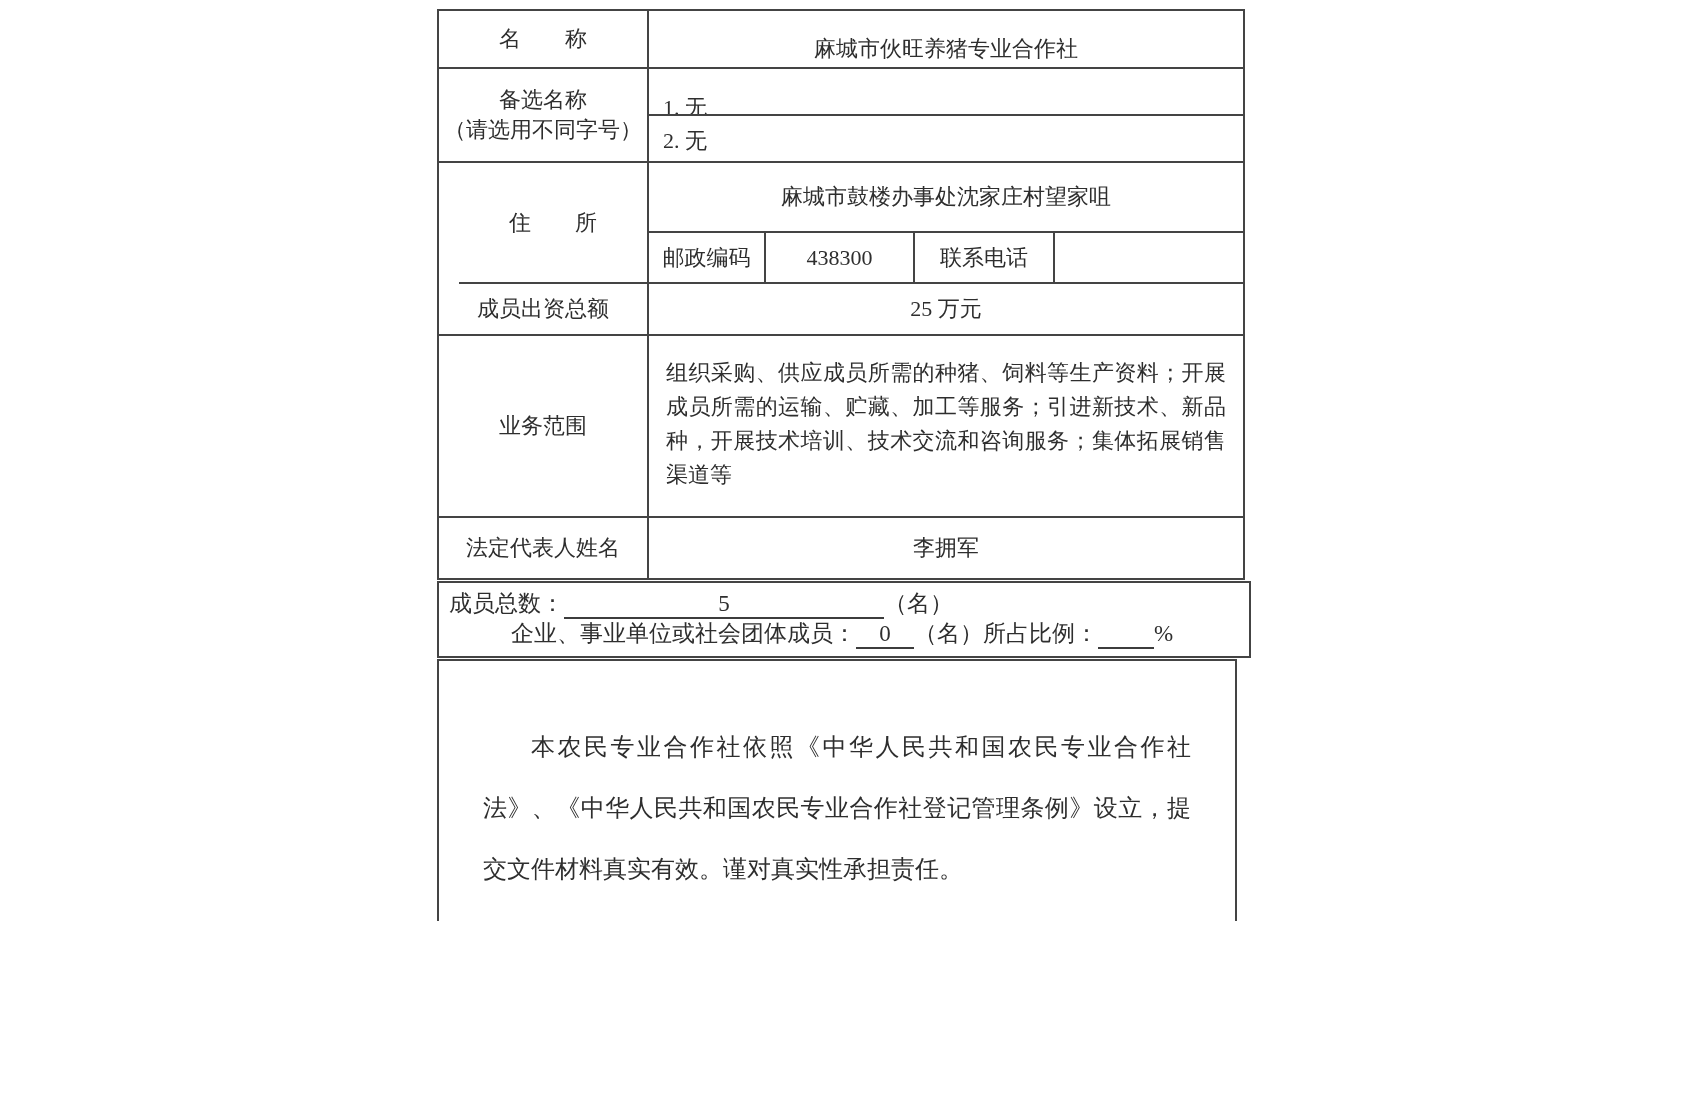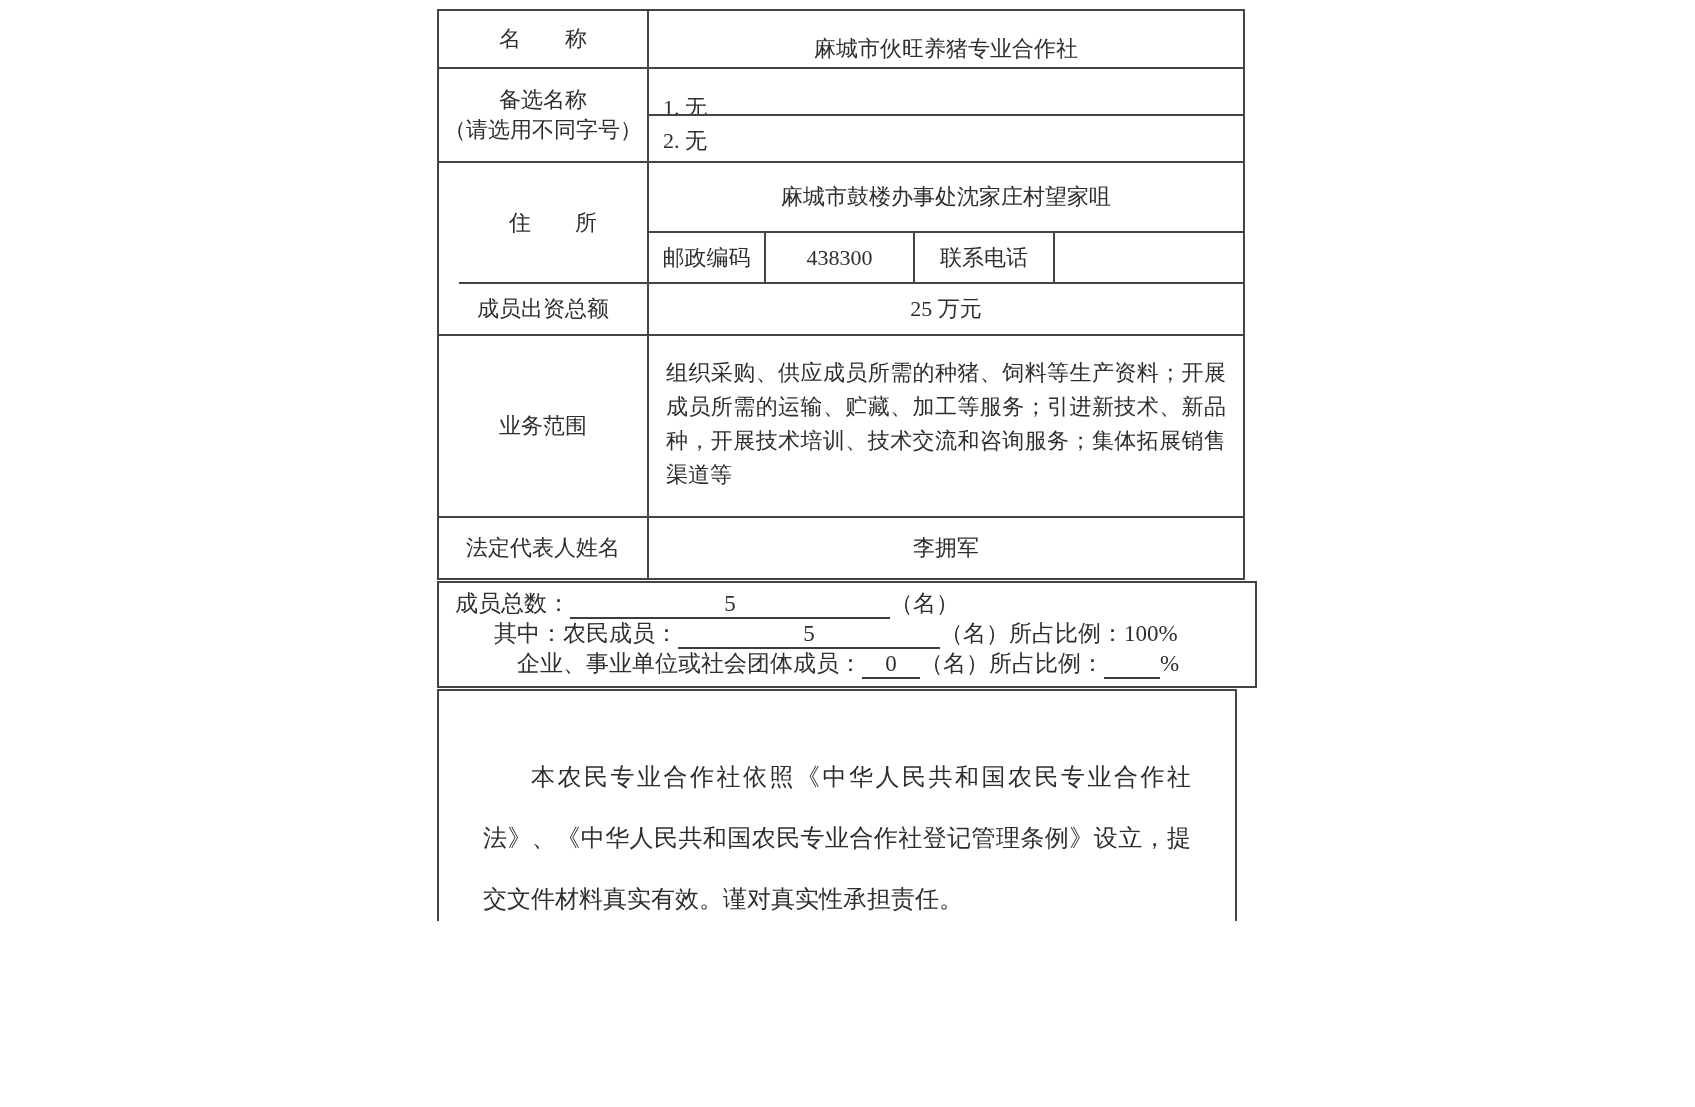--- a/index.html
+++ b/index.html
@@ -29,21 +29,21 @@
   .col-label{flex-direction:column;line-height:30px;text-align:center;}
 
   .scope-text{
     text-align:justify;line-height:34px;margin:0;padding:0 17px;
     font-size:22px;
   }
 
   
   .member-box{
     border:2px solid #444;margin-top:1px;width:800px;
-    padding:6px 0 7px 16px;font-size:23px;
+    padding:6px 0 7px 10px;font-size:23px;
   }
   .m-line{line-height:30px;white-space:nowrap;}
   .m-ind1{padding-left:39px;}
   .m-ind2{padding-left:62px;}
   .u{
     display:inline-block;border-bottom:2px solid #3c3c3c;
     text-align:center;line-height:27px;vertical-align:bottom;height:27px;
   }
   .u-total{width:320px;}
   .u-farmer{width:262px;}
@@ -99,23 +99,20 @@
 
       <div class="c br" style="grid-row:8;grid-column:1;">法定代表人姓名</div>
       <div class="c" style="grid-row:8;grid-column:2/6;">李拥军</div>
 
     </div>
 
     <div class="member-box">
       <div class="m-line">
         <span>成员总数：</span><span class="u u-total">5</span><span>（名）</span>
       </div>
-      <div class="m-line m-ind1">
-        <span>其中：农民成员：</span><span class="u u-farmer">5</span><span>（名）所占比例：</span><span>100%</span>
-      </div>
       <div class="m-line m-ind2">
         <span>企业、事业单位或社会团体成员：</span><span class="u u-org">0</span><span>（名）所占比例：</span><span class="u u-ratio"></span><span>%</span>
       </div>
     </div>
 
     <div class="decl-box">
       <p class="decl-text">本农民专业合作社依照《中华人民共和国农民专业合作社法》、《中华人民共和国农民专业合作社登记管理条例》设立，提交文件材料真实有效。谨对真实性承担责任。</p>
       <div class="sig-line">
         <span>法定代表人签名：</span><span></span>
       </div>

